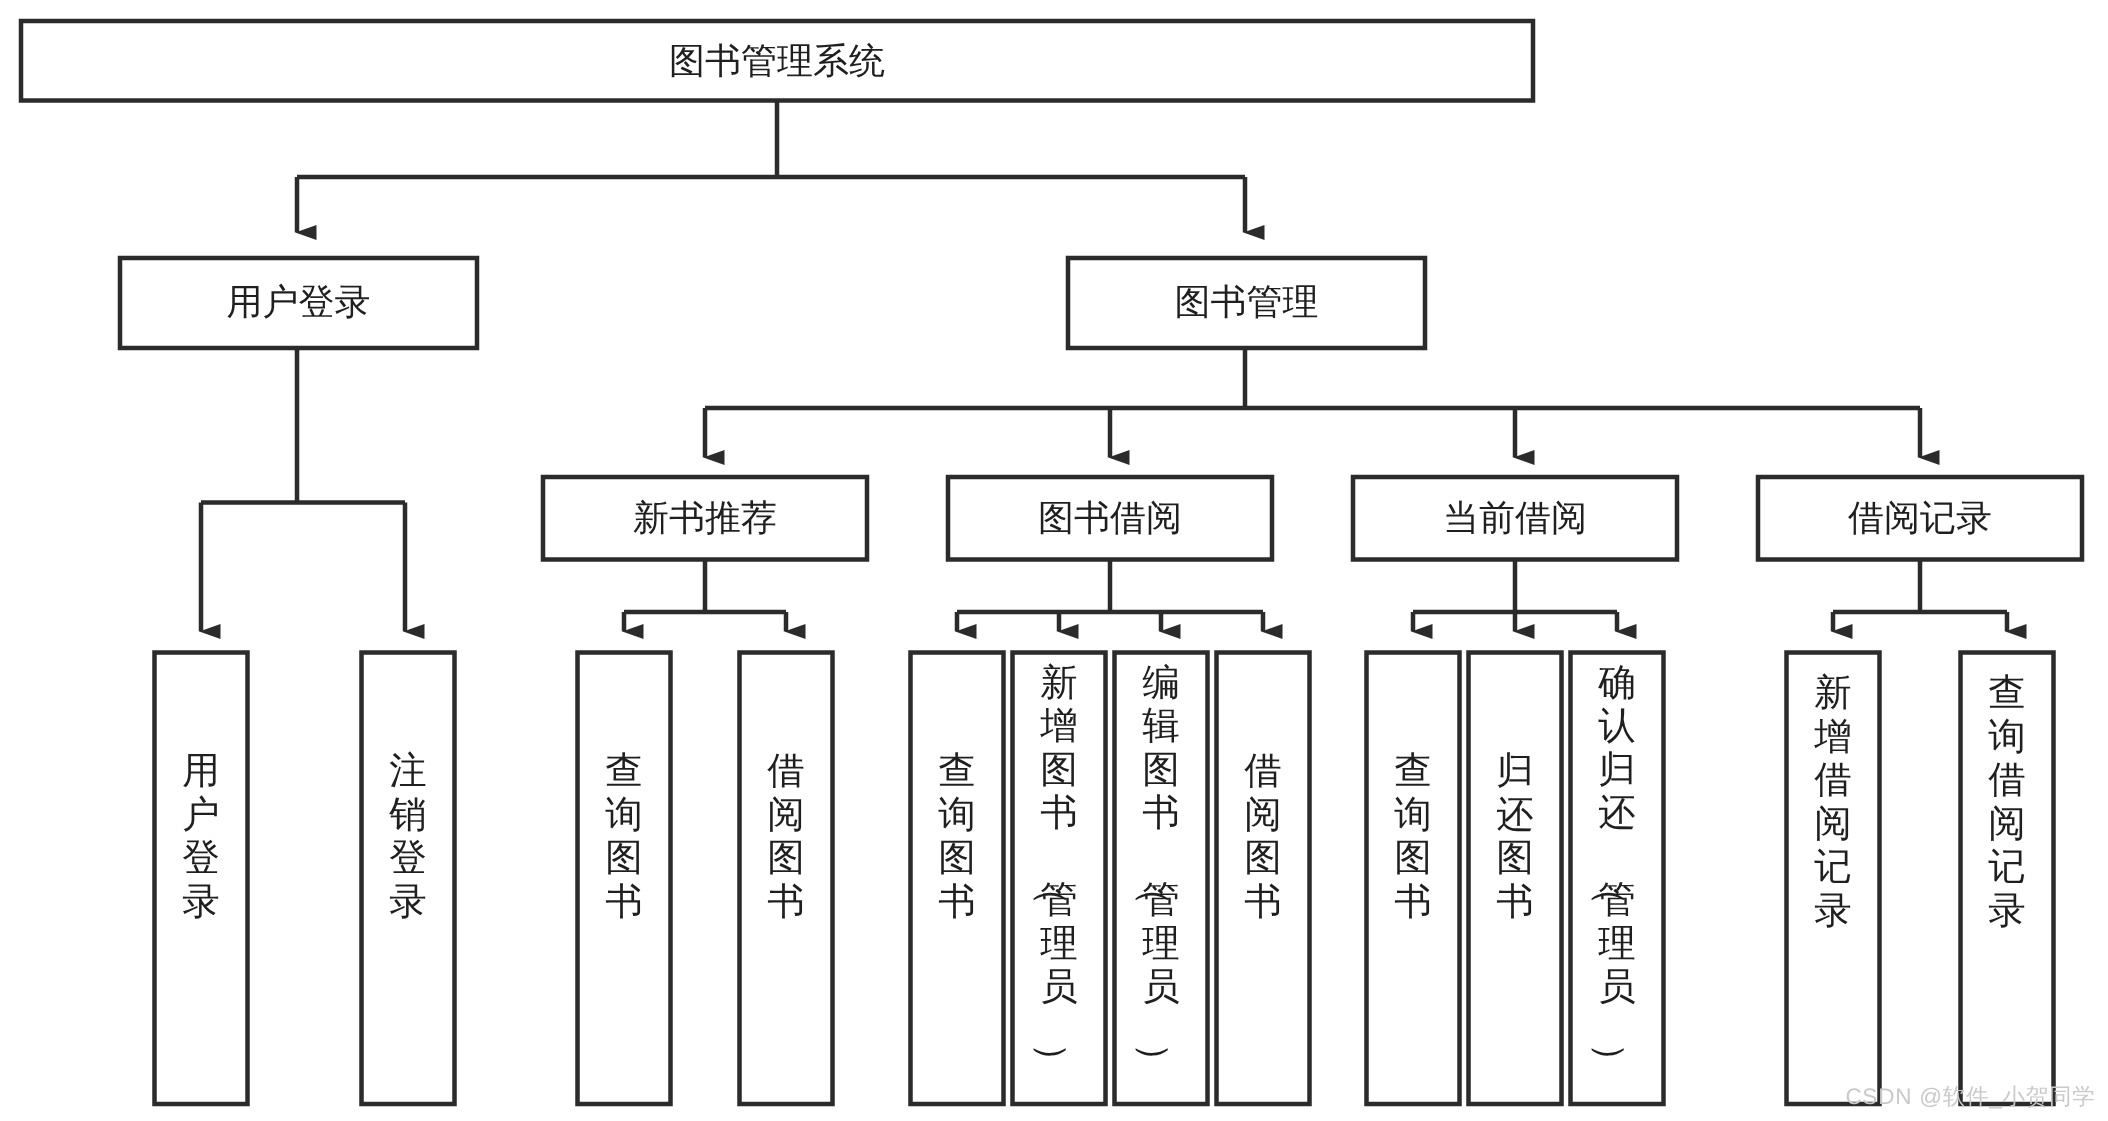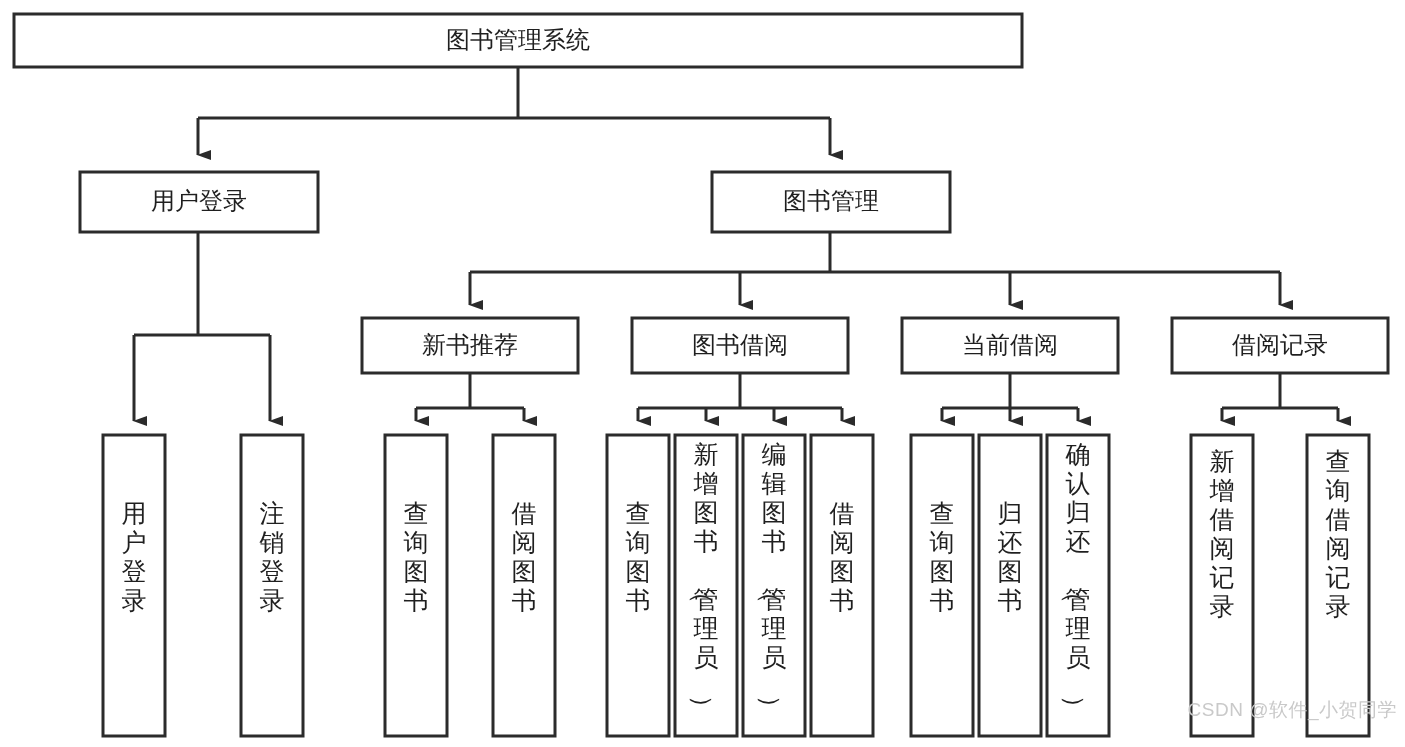--- a/index.html
+++ b/index.html
@@ -23,23 +23,23 @@
     font-family:"Liberation Sans","DejaVu Sans",sans-serif;
     font-size:25px;
     text-anchor:middle;
   }
   .edge{
     stroke:#2b2b2b;stroke-width:3;fill:none;
   }
   .arrow-head{fill:#2b2b2b;}
   .watermark{
     position:absolute;
-    right:8px;bottom:24px;
+    right:8px;bottom:6px;
     font-family:"Liberation Sans","DejaVu Sans",sans-serif;
-    font-size:19px;
+    font-size:15px;
     color:#c9c9c9;
     white-space:nowrap;
     letter-spacing:0.5px;
   }
 </style>
 </head>
 <body>
 
 <svg id="diagram" viewBox="0 0 1405 747" xmlns="http://www.w3.org/2000/svg">
 

